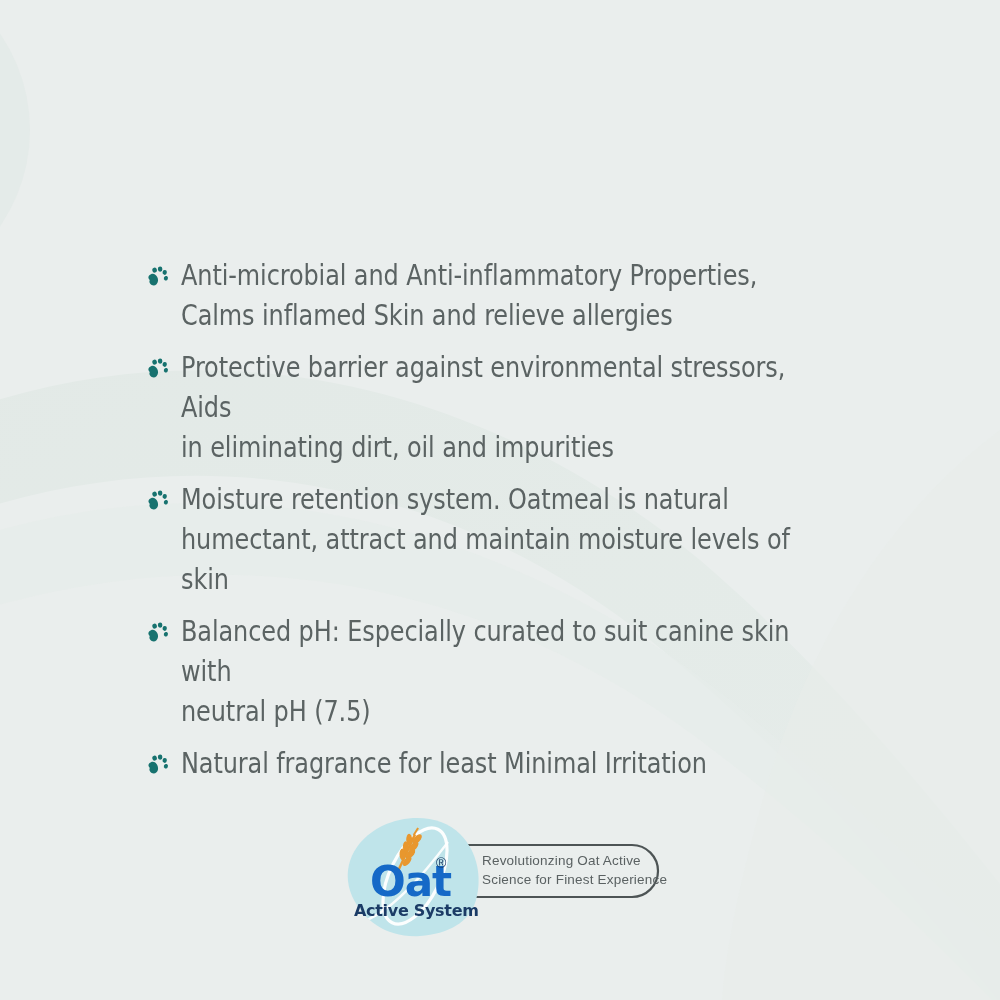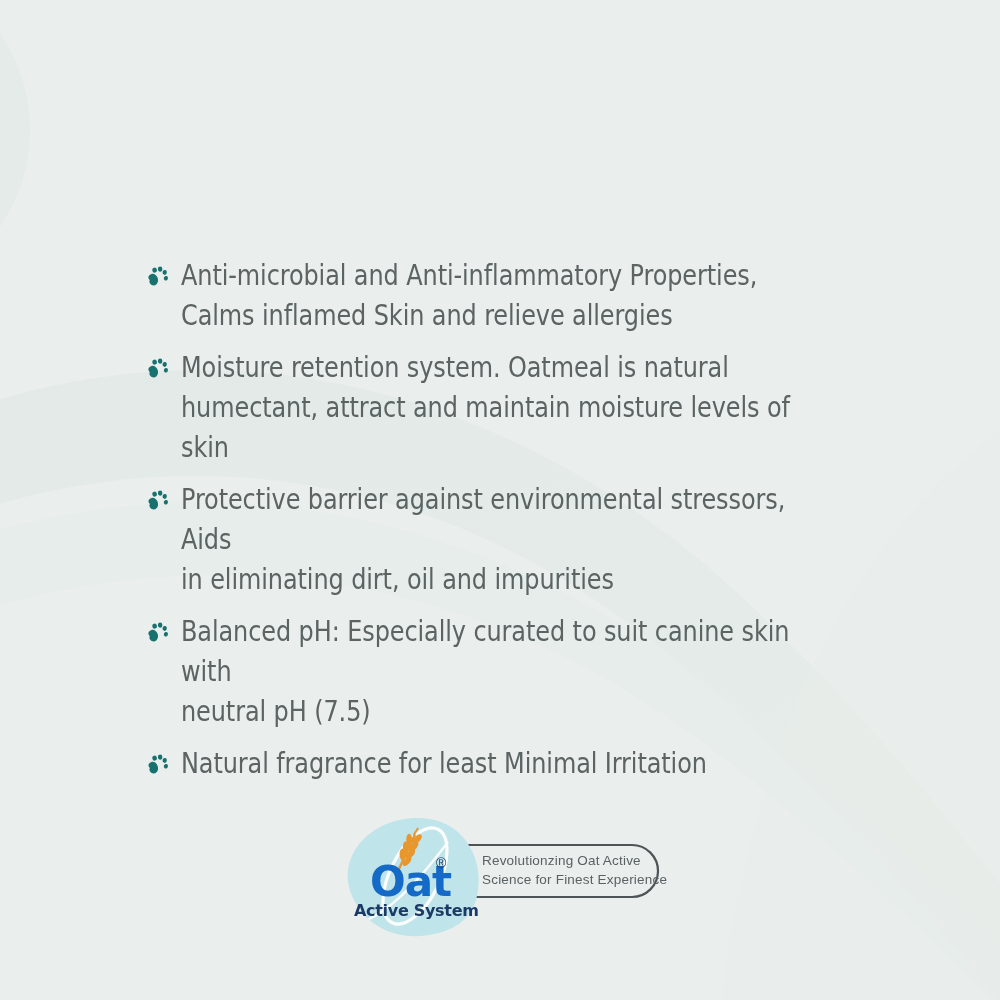--- a/index.html
+++ b/index.html
@@ -132,37 +132,37 @@
       <svg class="paw-icon" viewBox="0 0 100 100">
         <g fill="#17726f">
           <path d="M20 58 C10 49, 14 38, 25 34 C36 30, 46 36, 51 46
                    C56 56, 56 68, 48 76 C40 84, 28 82, 22 74 C17 67, 18 62, 20 58 Z"></path>
           <ellipse cx="40" cy="17" rx="9.5" ry="10.5" transform="rotate(-14 40 17)"></ellipse>
           <ellipse cx="63" cy="13" rx="9.5" ry="10.5" transform="rotate(-4 63 13)"></ellipse>
           <ellipse cx="82" cy="27" rx="9" ry="10" transform="rotate(10 82 27)"></ellipse>
           <ellipse cx="87" cy="51" rx="8.5" ry="9.5" transform="rotate(20 87 51)"></ellipse>
         </g>
       </svg>
+      <div class="feature-text">Protective barrier against environmental stressors, Aids
+in eliminating dirt, oil and impurities</div>
+    </div>
+
+    <div class="feature-item">
+      <svg class="paw-icon" viewBox="0 0 100 100">
+        <g fill="#17726f">
+          <path d="M20 58 C10 49, 14 38, 25 34 C36 30, 46 36, 51 46
+                   C56 56, 56 68, 48 76 C40 84, 28 82, 22 74 C17 67, 18 62, 20 58 Z"></path>
+          <ellipse cx="40" cy="17" rx="9.5" ry="10.5" transform="rotate(-14 40 17)"></ellipse>
+          <ellipse cx="63" cy="13" rx="9.5" ry="10.5" transform="rotate(-4 63 13)"></ellipse>
+          <ellipse cx="82" cy="27" rx="9" ry="10" transform="rotate(10 82 27)"></ellipse>
+          <ellipse cx="87" cy="51" rx="8.5" ry="9.5" transform="rotate(20 87 51)"></ellipse>
+        </g>
+      </svg>
       <div class="feature-text">Moisture retention system. Oatmeal is natural
 humectant, attract and maintain moisture levels of skin</div>
-    </div>
-
-    <div class="feature-item">
-      <svg class="paw-icon" viewBox="0 0 100 100">
-        <g fill="#17726f">
-          <path d="M20 58 C10 49, 14 38, 25 34 C36 30, 46 36, 51 46
-                   C56 56, 56 68, 48 76 C40 84, 28 82, 22 74 C17 67, 18 62, 20 58 Z"></path>
-          <ellipse cx="40" cy="17" rx="9.5" ry="10.5" transform="rotate(-14 40 17)"></ellipse>
-          <ellipse cx="63" cy="13" rx="9.5" ry="10.5" transform="rotate(-4 63 13)"></ellipse>
-          <ellipse cx="82" cy="27" rx="9" ry="10" transform="rotate(10 82 27)"></ellipse>
-          <ellipse cx="87" cy="51" rx="8.5" ry="9.5" transform="rotate(20 87 51)"></ellipse>
-        </g>
-      </svg>
-      <div class="feature-text">Protective barrier against environmental stressors, Aids
-in eliminating dirt, oil and impurities</div>
     </div>
 
 
     <div class="feature-item">
       <svg class="paw-icon" viewBox="0 0 100 100">
         <g fill="#17726f">
           <path d="M20 58 C10 49, 14 38, 25 34 C36 30, 46 36, 51 46
                    C56 56, 56 68, 48 76 C40 84, 28 82, 22 74 C17 67, 18 62, 20 58 Z"></path>
           <ellipse cx="40" cy="17" rx="9.5" ry="10.5" transform="rotate(-14 40 17)"></ellipse>
           <ellipse cx="63" cy="13" rx="9.5" ry="10.5" transform="rotate(-4 63 13)"></ellipse>

